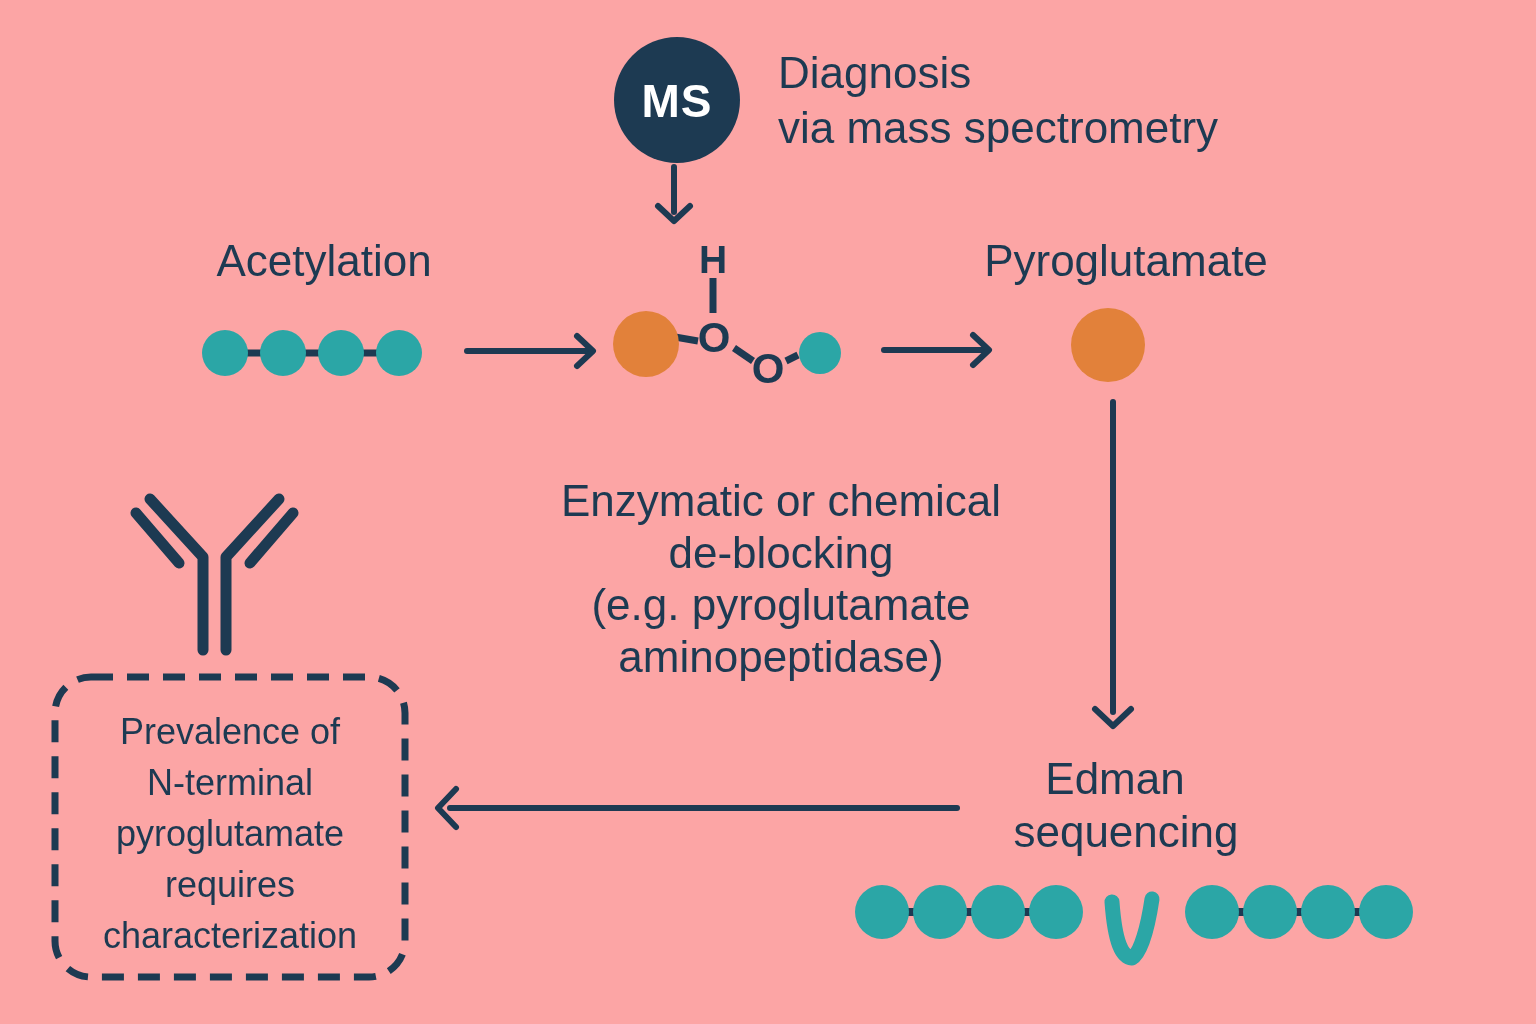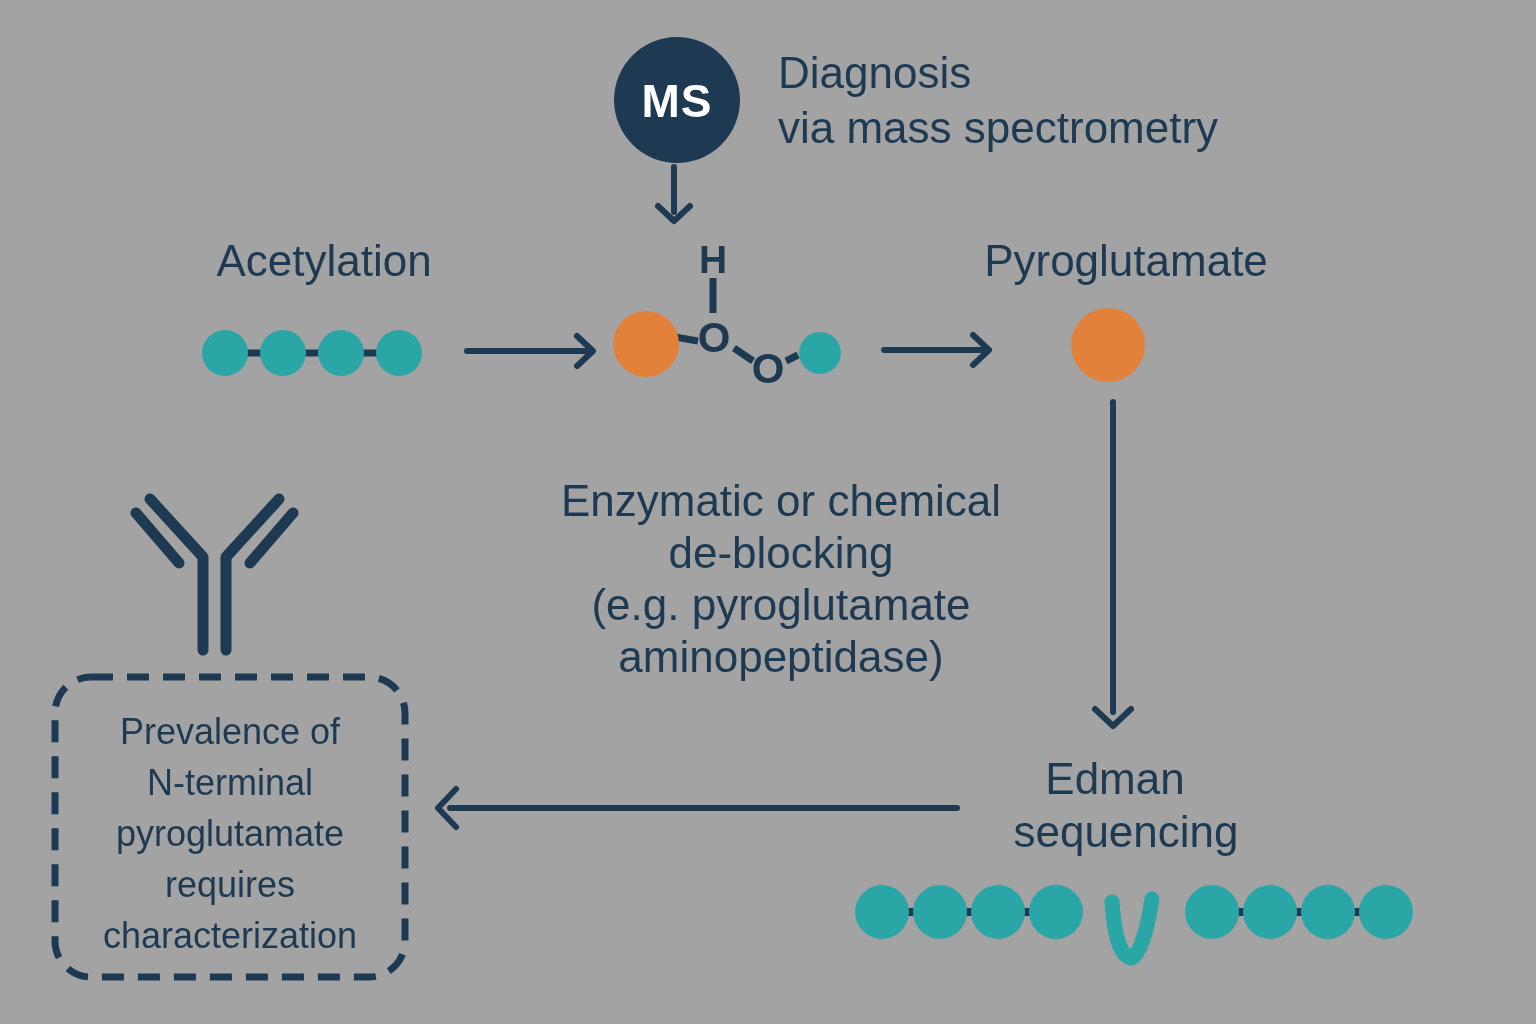--- a/index.html
+++ b/index.html
@@ -1,19 +1,19 @@
 <!DOCTYPE html>
 <html><head>
 <meta charset="utf-8">
 <style>
   html,body{margin:0;padding:0;background:#ffffff;}
   .canvas{
     position:relative;
     width:1536px;height:1024px;
-    background:#a3a3a3;
+    background:#fca5a5;
     overflow:hidden;
     font-family:"Liberation Sans","DejaVu Sans",sans-serif;
   }
   svg{display:block;}
   text{
     font-family:"Liberation Sans","DejaVu Sans",sans-serif;
     fill:#1D3A52;
   }
   .lbl{font-size:44px;font-weight:500;}
   .lbl-sm{font-size:36px;font-weight:500;}

